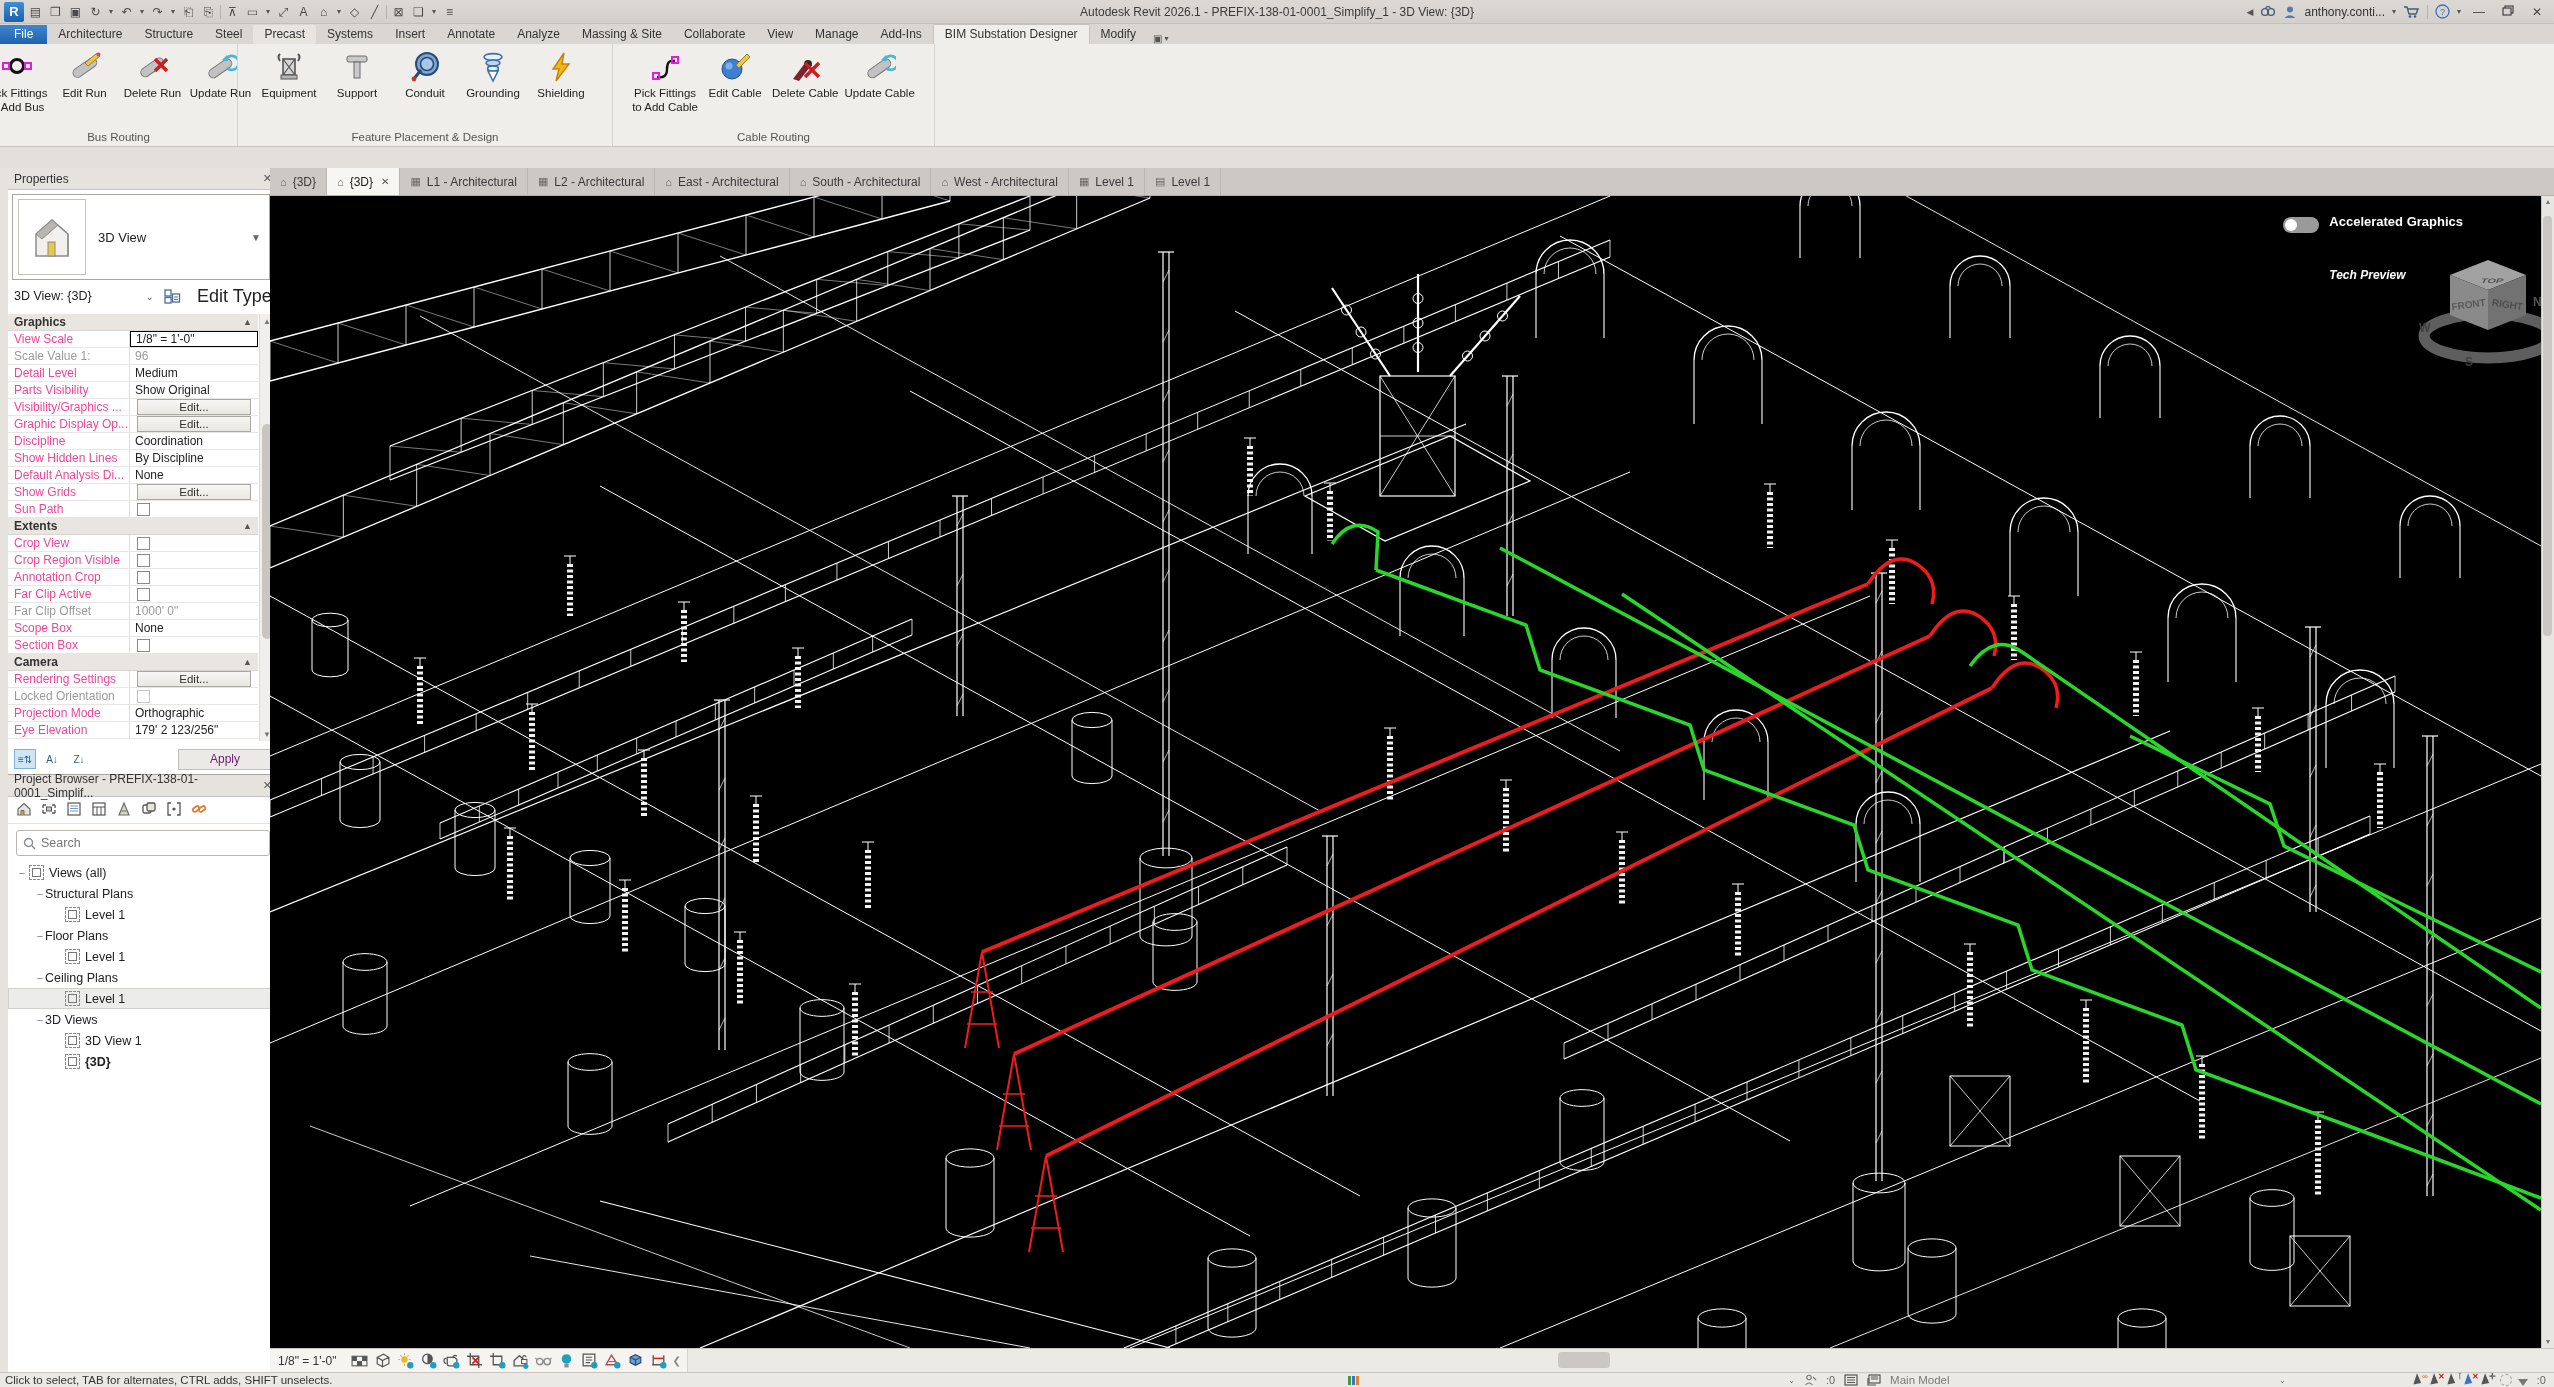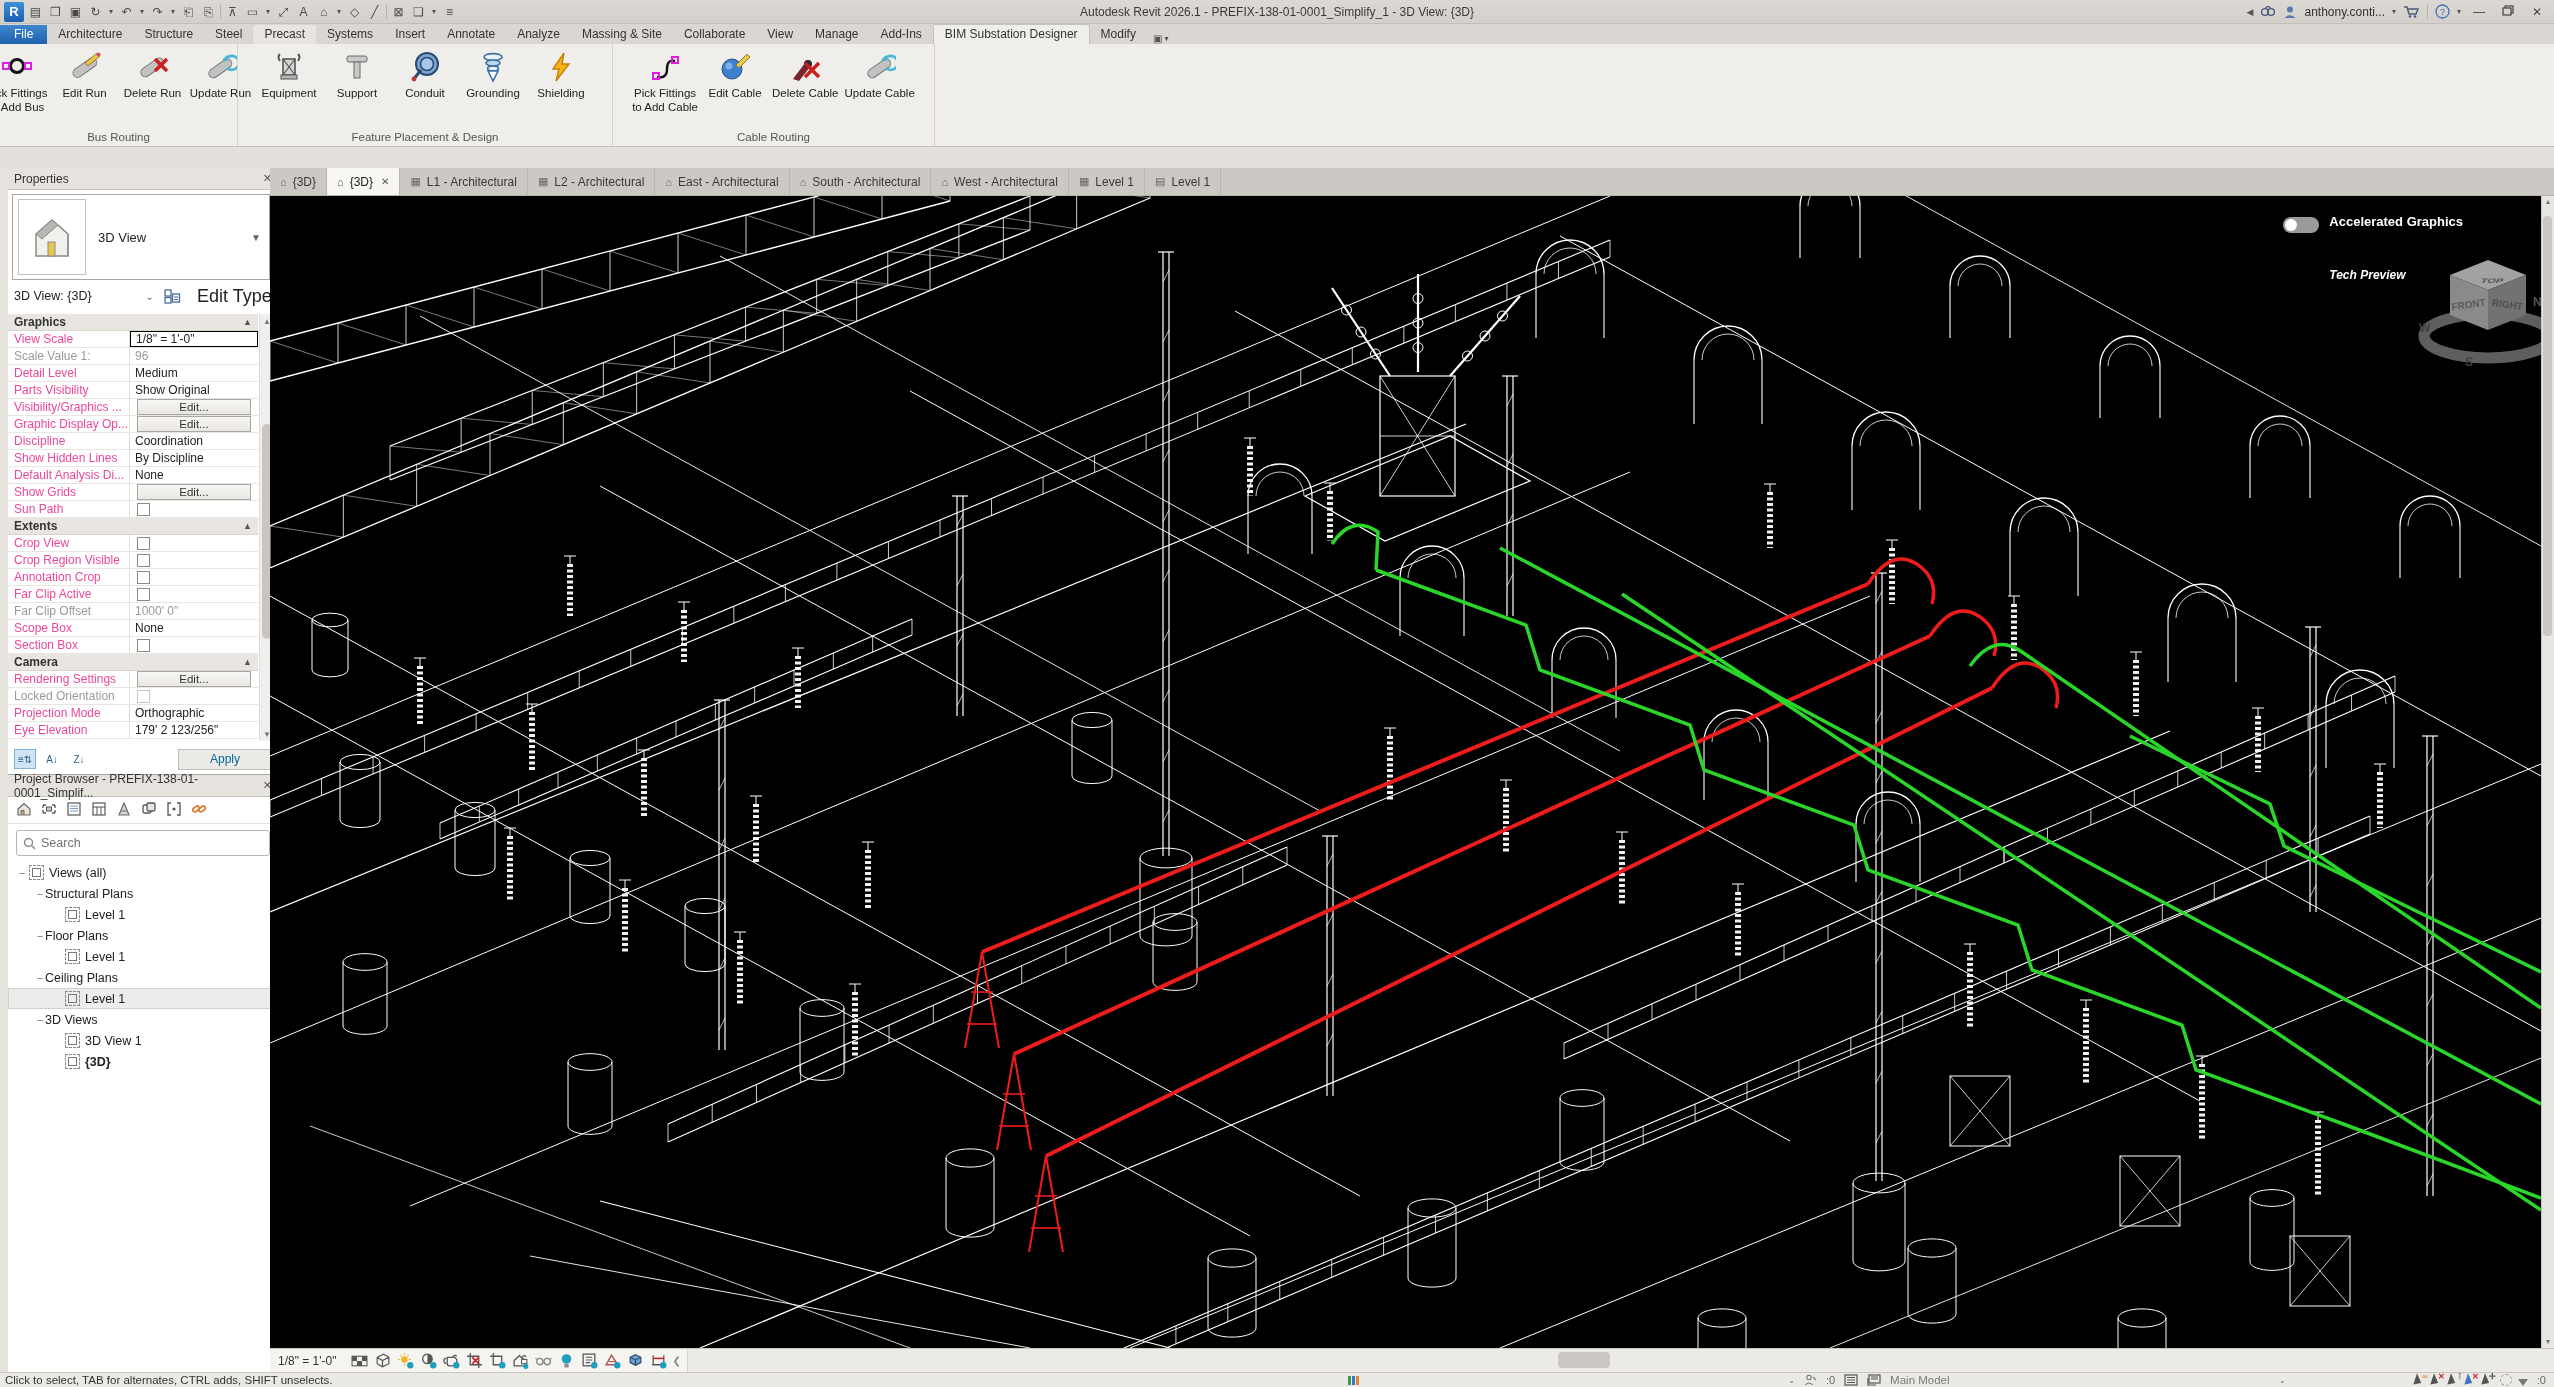--- a/index.html
+++ b/index.html
@@ -57,21 +57,21 @@
   .pval.dis{color:#9a9a9a;}
   .pval .pbtn{width:112px;height:14px;border:1px solid #a9a6a1;background:linear-gradient(#f7f6f4,#e9e7e3);font-size:11.5px;color:#333;display:flex;align-items:center;justify-content:center;margin-left:2px;}
   .pval .chk{width:11px;height:11px;border:1px solid #8a8a8a;background:#fff;margin-left:2px;}
   .pval.inputsel{border:1.5px solid #000;background:#fff;margin:0;}
   .pscroll{position:absolute;left:251px;top:146px;width:15px;height:427px;background:#f0efed;border-left:1px solid #dcdad6;box-sizing:border-box;font-size:8px;color:#777;}
   .pscroll .arr{height:14px;display:flex;align-items:center;justify-content:center;}
   .pscroll .thumbv{position:absolute;left:2px;width:10px;background:#c9c6c1;border-radius:5px;}
   .palbottom{position:absolute;left:0;top:577px;width:270px;height:28px;display:flex;align-items:center;padding:0 6px;box-sizing:border-box;gap:5px;}
   .sorticon{width:20px;height:18px;border:1px solid transparent;display:flex;align-items:center;justify-content:center;font-size:10px;color:#2d5f86;}
   .sorticon.sel{background:#cfe5f3;border-color:#7fb2d4;}
-  .applybtn{margin-left:auto;width:92px;height:19px;border:1px solid #c2bfba;background:#eceae6;color:#0369a1;font-size:12px;display:flex;align-items:center;justify-content:center;}
+  .applybtn{margin-left:auto;width:92px;height:19px;border:1px solid #c2bfba;background:#eceae6;color:#701a75;font-size:12px;display:flex;align-items:center;justify-content:center;}
   
   .pbtoolbar{height:26px;display:flex;align-items:center;gap:9px;padding-left:8px;border-bottom:1px solid #e4e2de;}
   .pbt{font-size:13px;color:#4a4a4a;}
   .searchbox{margin:6px 8px;height:24px;border:1px solid #b9b6b1;border-radius:3px;display:flex;align-items:center;padding:0 6px;gap:3px;}
   .searchbox input{border:none;outline:none;flex:1;font-size:12.5px;font-family:"Liberation Sans",sans-serif;color:#333;background:transparent;}
   .tree{position:relative;font-size:12.5px;color:#222;}
   .titem{height:21px;display:flex;align-items:center;position:relative;box-sizing:border-box;border:1px solid transparent;}
   .titem.sel{background:#ececea;border-color:#d2d0cc;}
   .titem .expander{width:10px;text-align:center;color:#777;font-size:11px;flex:none;}
   .ticon{width:15px;height:15px;border:1px dashed #8a8a8a;box-sizing:border-box;margin:0 5px 0 2px;display:flex;align-items:center;justify-content:center;flex:none;}

